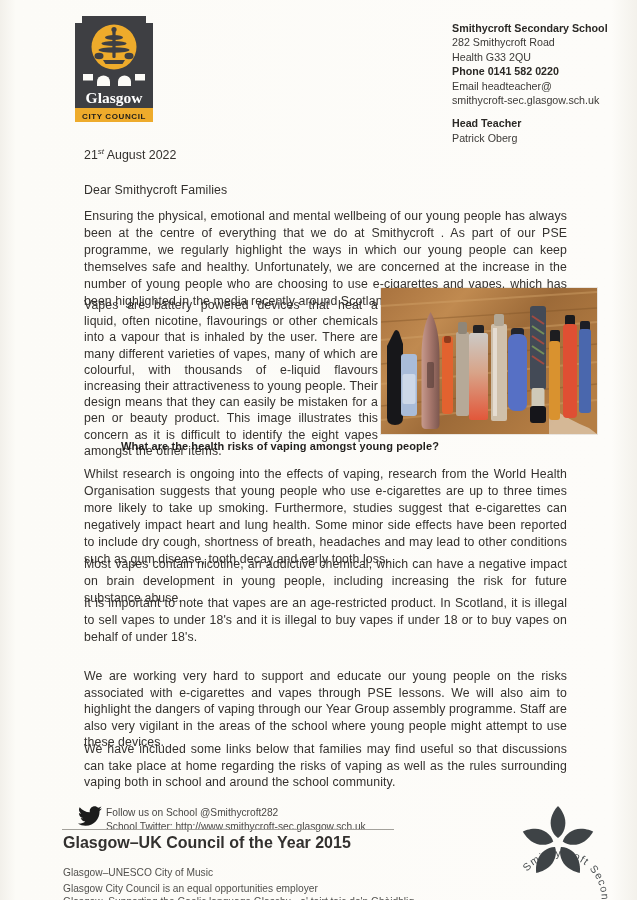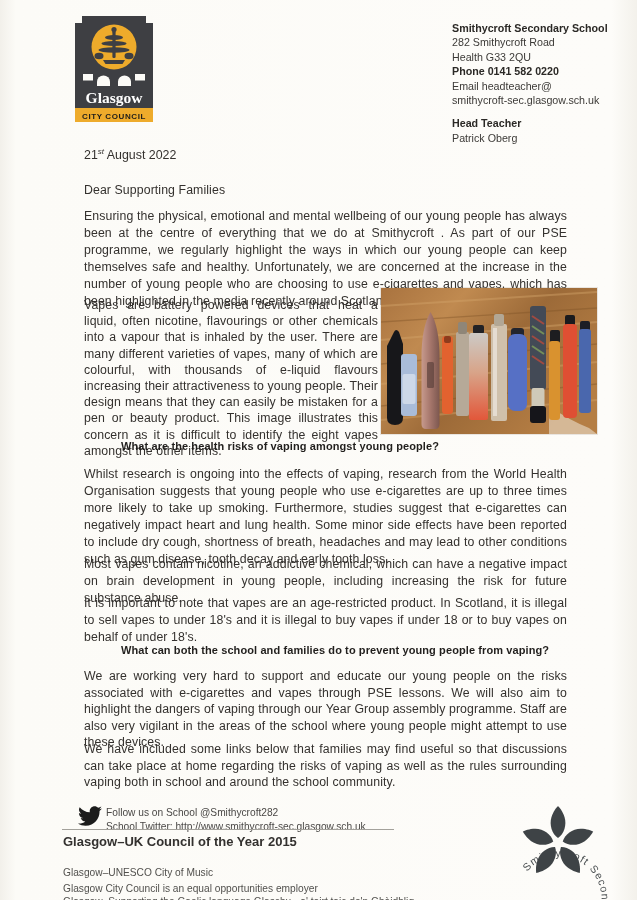--- a/index.html
+++ b/index.html
@@ -14,21 +14,21 @@
     font-size:12.3px; line-height:16.9px; text-align:justify; color:#34312e;
     letter-spacing:.1px;
   }
   .heading { font-size:11px; font-weight:bold; color:#211f1d; letter-spacing:.1px;margin-left:37px; }
   .contact { font-size:10.7px; line-height:14.4px; color:#3c3a37; }
   .contact .b { font-weight:bold; color:#2b2926; }
   .date-line { font-size:12.4px; color:#34312e; }
   .date-line sup { font-size:8px;font-style:italic; }
   .foot-small { font-size:10.2px; line-height:13.8px; color:#4a4846; }
   .foot-line { font-size:10.2px; color:#51504d; }
-  .foot-bold { font-size:13px; font-weight:bold; color:#33312f; }
+  .foot-bold { font-size:16px; font-weight:bold; color:#33312f; }
   .divider { height:1px; background:#a3a19b; }
   .photo-frame { box-shadow:0 0 0 1px rgba(120,100,80,.15); }
 </style>
 </head>
 <body>
 
 <div class="page">
 
   <div class="abs" style="left:75px; top:16px;">
     <svg width="78" height="106" viewBox="0 0 78 106">
@@ -73,21 +73,21 @@
     <div>smithycroft-sec.glasgow.sch.uk</div>
     <div style="height:9px;"></div>
     <div class="b">Head Teacher</div>
     <div>Patrick Oberg</div>
   </div>
 
   <div class="abs date-line" style="left:84px; top:147px;">
     <span>21</span><sup>st</sup><span> August 2022</span>
   </div>
 
-  <div class="abs body-text" style="left:84px; top:182px;">Dear Supporting Families</div>
+  <div class="abs body-text" style="left:84px; top:182px;">Dear Smithycroft Families</div>
 
   <div class="abs body-text" style="left:84px; top:208px; width:483px;">Ensuring the physical, emotional and mental wellbeing of our young people has always been at the centre of everything that we do at Smithycroft . As part of our PSE programme, we regularly highlight the ways in which our young people can keep themselves safe and healthy.  Unfortunately, we are concerned at the increase in the number of young people who are choosing to use e-cigarettes and vapes, which has been highlighted in the media recently around Scotland.</div>
 
   <div class="abs body-text" style="left:84px; top:297px; width:294px; line-height:16.2px;">Vapes are battery powered devices that heat a liquid, often nicotine, flavourings or other chemicals into a vapour that is inhaled by the user. There are many different varieties of vapes, many of which are colourful, with thousands of e-liquid flavours increasing their attractiveness to young people. Their design means that they can easily be mistaken for a pen or beauty product. This image illustrates this concern as it is difficult to identify the eight vapes amongst the other items.</div>
 
   <div class="abs photo-frame" style="left:381px; top:288px; width:216px; height:146px;">
     <svg width="216" height="146" viewBox="0 0 216 146">
       <defs>
         <linearGradient id="wood" x1="0" y1="0" x2="1" y2="1">
           <stop offset="0" stop-color="#a9733f"></stop>
@@ -158,21 +158,20 @@
   </div>
 
   <div class="abs heading" style="left:84px; top:440px; width:483px;">What are the health risks of vaping amongst young people?</div>
 
   <div class="abs body-text" style="left:84px; top:466px; width:483px;">Whilst research is ongoing into the effects of vaping, research from the World Health Organisation suggests that young people who use e-cigarettes are up to three times more likely to take up smoking. Furthermore, studies suggest that e-cigarettes can negatively impact heart and lung health. Some minor side effects have been reported to include dry cough, shortness of breath, headaches and may lead to other conditions such as gum disease, tooth decay and early tooth loss.</div>
 
   <div class="abs body-text" style="left:84px; top:556px; width:483px;">Most vapes contain nicotine, an addictive chemical, which can have a negative impact on brain development in young people, including increasing the risk for future substance abuse.</div>
 
   <div class="abs body-text" style="left:84px; top:595px; width:483px;">It is important to note that vapes are an age-restricted product. In Scotland, it is illegal to sell vapes to under 18's and it is illegal to buy vapes if under 18 or to buy vapes on behalf of under 18's.</div>
 
-  <div class="abs heading" style="left:84px; top:644px; width:483px;">What can both the school and families do to prevent young people from vaping?</div>
 
   <div class="abs body-text" style="left:84px; top:668px; width:483px; line-height:16.6px;">We are working very hard to support and educate our young people on the risks associated with e-cigarettes and vapes through PSE lessons.  We will also aim to highlight the dangers of vaping through our Year Group assembly programme. Staff are also very vigilant in the areas of the school where young people might attempt to use these devices.</div>
 
   <div class="abs body-text" style="left:84px; top:741px; width:483px; line-height:16.6px;">We have included some links below that families may find useful so that discussions can take place at home regarding the risks of vaping as well as the rules surrounding vaping both in school and around the school community.</div>
 
   <div class="abs" style="left:78px; top:806px; width:24px; height:20px;">
     <svg width="24" height="20" viewBox="0 0 24 20">
       <path fill="#1c1c1c" d="M24,2.56c-0.89,0.39-1.84,0.66-2.84,0.78c1.02-0.61,1.8-1.58,2.17-2.73c-0.95,0.57-2.01,0.98-3.13,1.2C19.28,0.84,17.99,0.23,16.62,0.23c-2.72,0-4.92,2.2-4.92,4.92c0,0.39,0.04,0.76,0.13,1.12C7.73,6.07,4.1,4.11,1.67,1.13C1.25,1.85,1,2.7,1,3.61c0,1.71,0.87,3.21,2.19,4.1C2.38,7.68,1.62,7.46,0.96,7.09v0.06c0,2.39,1.7,4.38,3.95,4.83c-0.41,0.11-0.85,0.17-1.3,0.17c-0.32,0-0.63-0.03-0.93-0.09c0.63,1.96,2.45,3.38,4.6,3.42c-1.69,1.32-3.81,2.11-6.12,2.11c-0.4,0-0.79-0.02-1.17-0.07c2.18,1.4,4.77,2.21,7.55,2.21c9.06,0,14.01-7.5,14.01-14.01l-0.02-0.64C22.49,4.39,23.32,3.54,24,2.56z"></path>
     </svg>
   </div>

